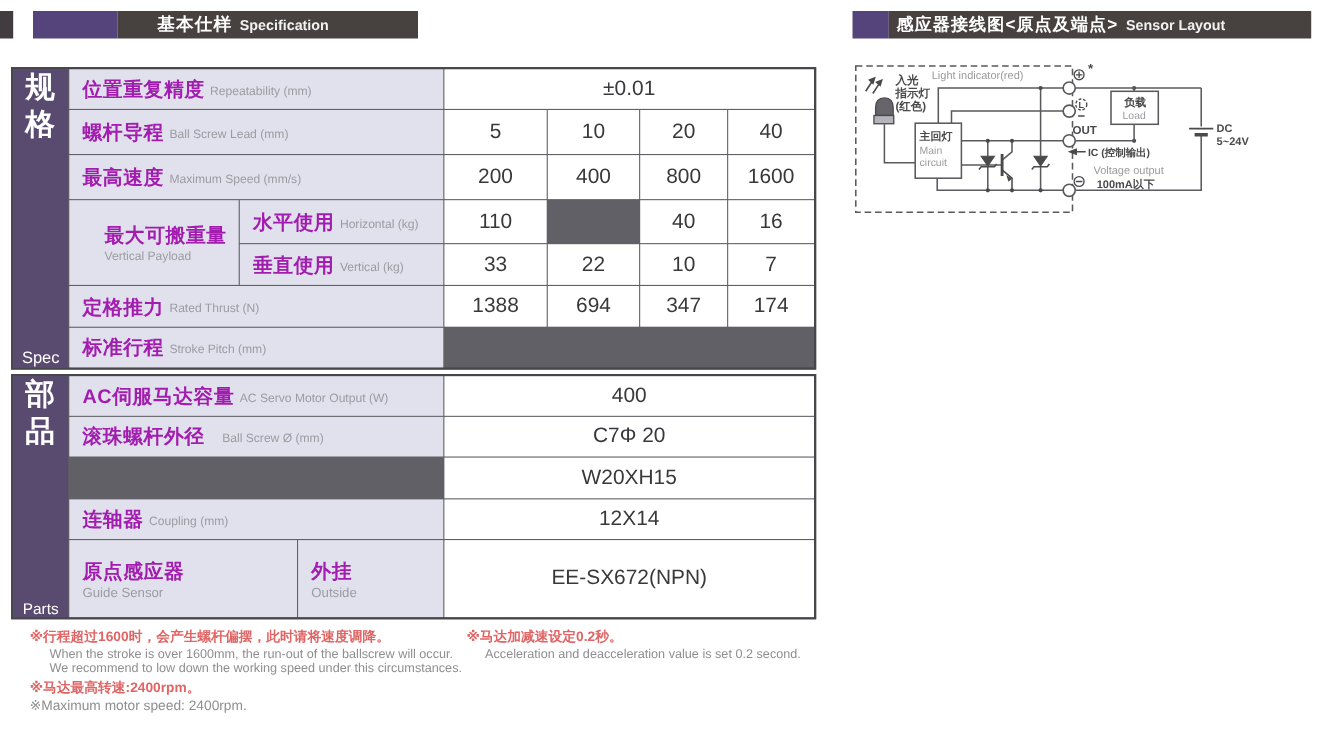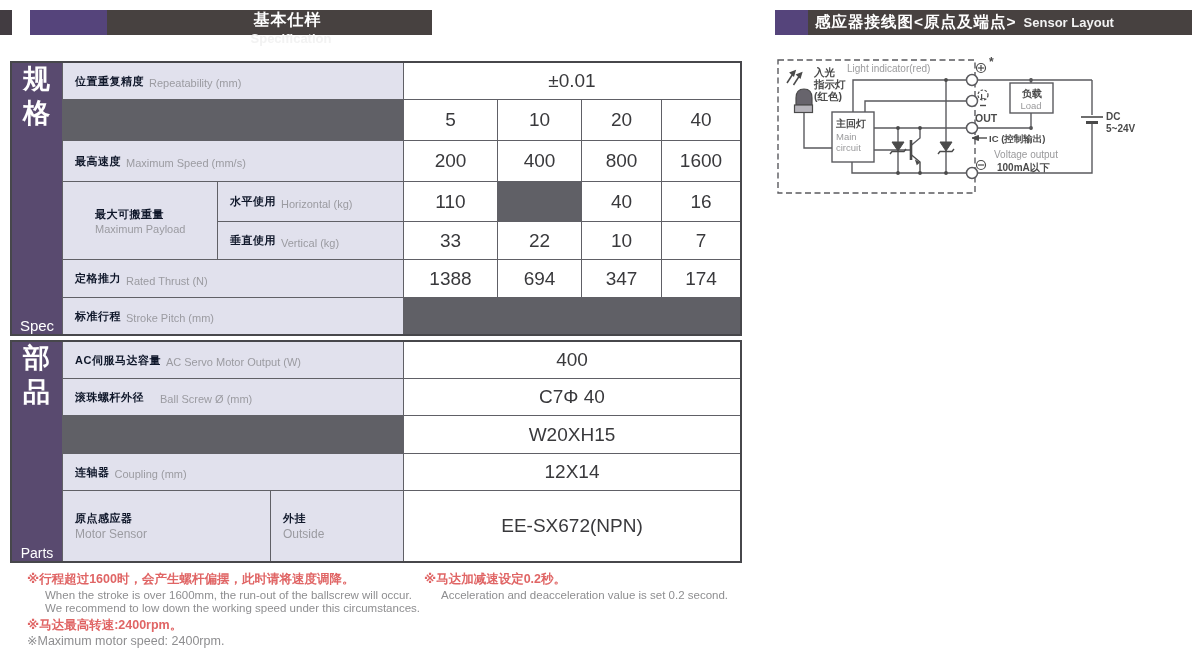--- a/index.html
+++ b/index.html
@@ -13,36 +13,36 @@
   .hdr-zh{font-size:16px;font-weight:700;letter-spacing:1px;}
   .hdr-en{font-size:13px;font-weight:600;margin-left:7px;color:#f2f2f2;}
   
   .grid{display:grid;gap:1px;background:#606066;border:2px solid #47474b;}
   .grid>div{box-sizing:border-box;}
   .side{background:#594a6f;color:#fff;display:flex;flex-direction:column;align-items:center;justify-content:space-between;}
   .side .big{font-size:27px;font-weight:700;width:29px;line-height:1.25;text-align:center;letter-spacing:1px;}
   .side .small{font-size:15px;margin-top:2px;}
   .lab{background:#e1e1ed;display:flex;align-items:center;gap:5px;padding-left:12px;}
   .lab2{background:#e1e1ed;display:flex;flex-direction:column;justify-content:center;padding-left:12px;}
-  .zh{font-size:11px;font-weight:700;color:#0f172a;letter-spacing:0.5px;white-space:nowrap;}
+  .zh{font-size:18px;font-weight:700;color:#a21caf;letter-spacing:0.5px;white-space:nowrap;}
   .en{font-size:11px;color:#9b9ba1;padding-top:4px;white-space:nowrap;}
   .lab2 .en{padding-top:1px;}
   .v{background:#fff;display:flex;align-items:center;justify-content:center;font-size:19px;color:#39393c;}
   .v .sub{font-size:13.5px;color:#9b9ba1;margin-left:5px;padding-top:3px;}
   
   .note-red{font-size:12.5px;font-weight:700;color:#e06565;white-space:nowrap;}
   .note-gray{font-size:11.5px;color:#8e8e90;white-space:nowrap;}
   svg text{font-family:"Liberation Sans","DejaVu Sans",sans-serif;}
 </style>
 </head>
 <body>
 
 <div class="abs hdr-strip"></div>
 <div class="abs hdr-sq" style="left:30px;width:77px;"></div>
-<div class="abs hdr-bar" style="left:107px;width:325px;padding-left:36px;flex-direction:column;">
+<div class="abs hdr-bar" style="left:107px;width:273px;padding-left:36px;">
   <span class="hdr-zh">基本仕样</span>
   <span class="hdr-en">Specification</span>
 </div>
 <div class="abs hdr-sq" style="left:775px;width:33px;"></div>
 <div class="abs hdr-bar" style="left:808px;width:384px;padding-left:7px;">
   <span class="hdr-zh" style="font-size:15.5px;">感应器接线图&lt;原点及端点&gt;</span>
   <span class="hdr-en">Sensor Layout</span>
 </div>
 
 <div class="abs grid" style="left:10px;top:61px;grid-template-columns:50px 154px 52px 132px 93px 83px 79px 78px;grid-template-rows:36px 40px 40px 39px 37px 37px 36px;">
@@ -50,37 +50,41 @@
     <div class="big">规格</div>
     <div class="small">Spec</div>
   </div>
 
   <div class="lab" style="grid-area:1/2/2/5;">
     <span class="zh">位置重复精度</span>
     <span class="en">Repeatability (mm)</span>
   </div>
   <div class="v" style="grid-area:1/5/2/9;">±0.01</div>
 
+  <div class="lab" style="grid-area:2/2/3/5;">
+    <span class="zh">螺杆导程</span>
+    <span class="en">Ball Screw Lead (mm)</span>
+  </div>
   <div class="v" style="grid-area:2/5/3/6;">5</div>
   <div class="v" style="grid-area:2/6/3/7;">10</div>
   <div class="v" style="grid-area:2/7/3/8;">20</div>
   <div class="v" style="grid-area:2/8/3/9;">40</div>
 
   <div class="lab" style="grid-area:3/2/4/5;">
     <span class="zh">最高速度</span>
     <span class="en">Maximum Speed (mm/s)</span>
   </div>
   <div class="v" style="grid-area:3/5/4/6;">200</div>
   <div class="v" style="grid-area:3/6/4/7;">400</div>
   <div class="v" style="grid-area:3/7/4/8;">800</div>
   <div class="v" style="grid-area:3/8/4/9;">1600</div>
 
   <div class="lab2" style="grid-area:4/2/6/3;padding-left:32px;">
     <span class="zh">最大可搬重量</span>
-    <span class="en">Maximum Payload</span>
+    <span class="en">Vertical Payload</span>
   </div>
   <div class="lab" style="grid-area:4/3/5/5;">
     <span class="zh">水平使用</span>
     <span class="en">Horizontal (kg)</span>
   </div>
   <div class="v" style="grid-area:4/5/5/6;">110</div>
   <div class="v" style="grid-area:4/7/5/8;">40</div>
   <div class="v" style="grid-area:4/8/5/9;">16</div>
   <div class="lab" style="grid-area:5/3/6/5;">
     <span class="zh">垂直使用</span>
@@ -115,33 +119,33 @@
   <div class="lab" style="grid-area:1/2/2/5;">
     <span class="zh">AC伺服马达容量</span>
     <span class="en">AC Servo Motor Output (W)</span>
   </div>
   <div class="v" style="grid-area:1/5/2/9;">400</div>
 
   <div class="lab" style="grid-area:2/2/3/5;gap:16px;">
     <span class="zh">滚珠螺杆外径</span>
     <span class="en">Ball Screw Ø (mm)</span>
   </div>
-  <div class="v" style="grid-area:2/5/3/9;">C7Φ 40</div>
+  <div class="v" style="grid-area:2/5/3/9;">C7Φ 20</div>
 
   <div class="v" style="grid-area:3/5/4/9;">W20XH15</div>
 
   <div class="lab" style="grid-area:4/2/5/5;">
     <span class="zh">连轴器</span>
     <span class="en">Coupling (mm)</span>
   </div>
   <div class="v" style="grid-area:4/5/5/9;">12X14</div>
 
   <div class="lab2" style="grid-area:5/2/6/4;">
     <span class="zh">原点感应器</span>
-    <span class="en" style="font-size:12px;">Motor Sensor</span>
+    <span class="en" style="font-size:12px;">Guide Sensor</span>
   </div>
   <div class="lab2" style="grid-area:5/4/6/5;">
     <span class="zh">外挂</span>
     <span class="en" style="font-size:12px;">Outside</span>
   </div>
   <div class="v" style="grid-area:5/5/6/9;">EE-SX672(NPN)</div>
 </div>
 
 <div class="abs note-red" style="left:27px;top:571px;">※行程超过1600时，会产生螺杆偏摆，此时请将速度调降。</div>
 <div class="abs note-gray" style="left:45px;top:589px;">When the stroke is over 1600mm, the run-out of the ballscrew will occur.</div>

